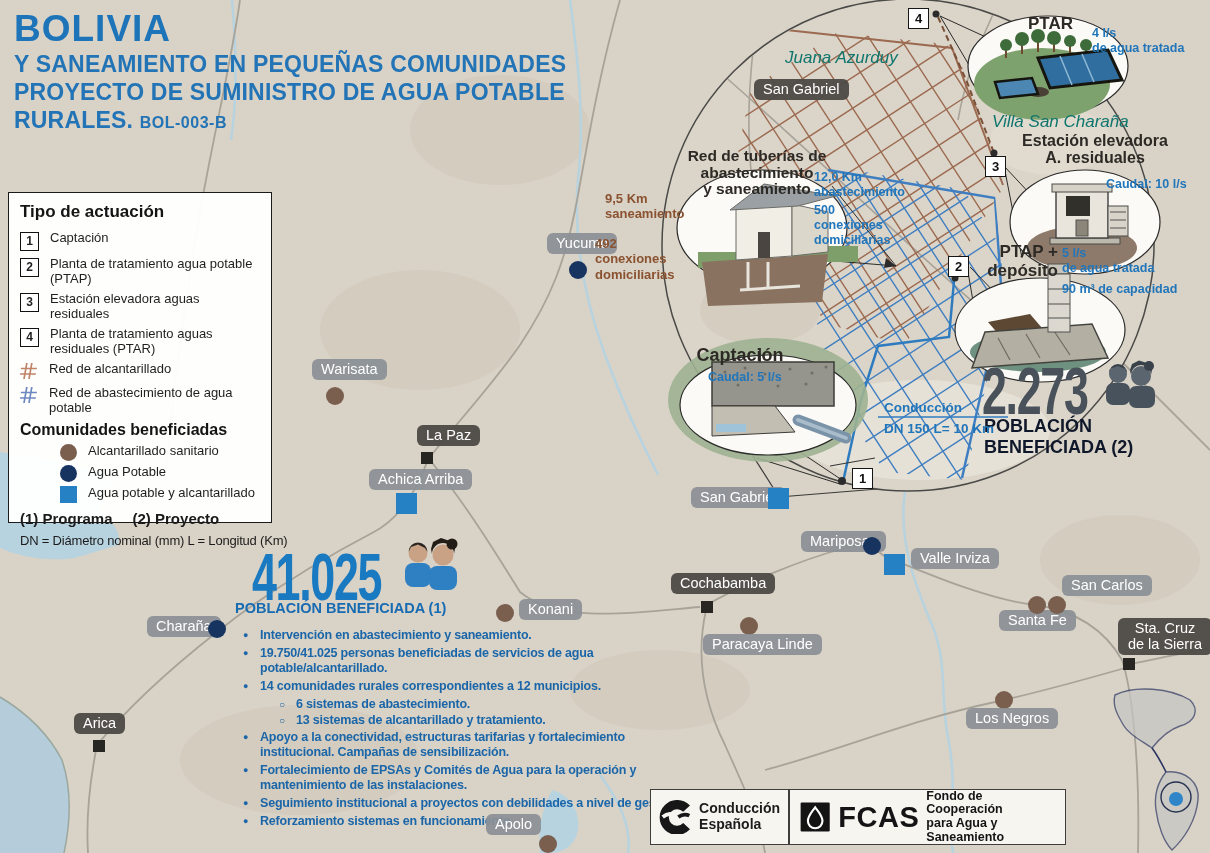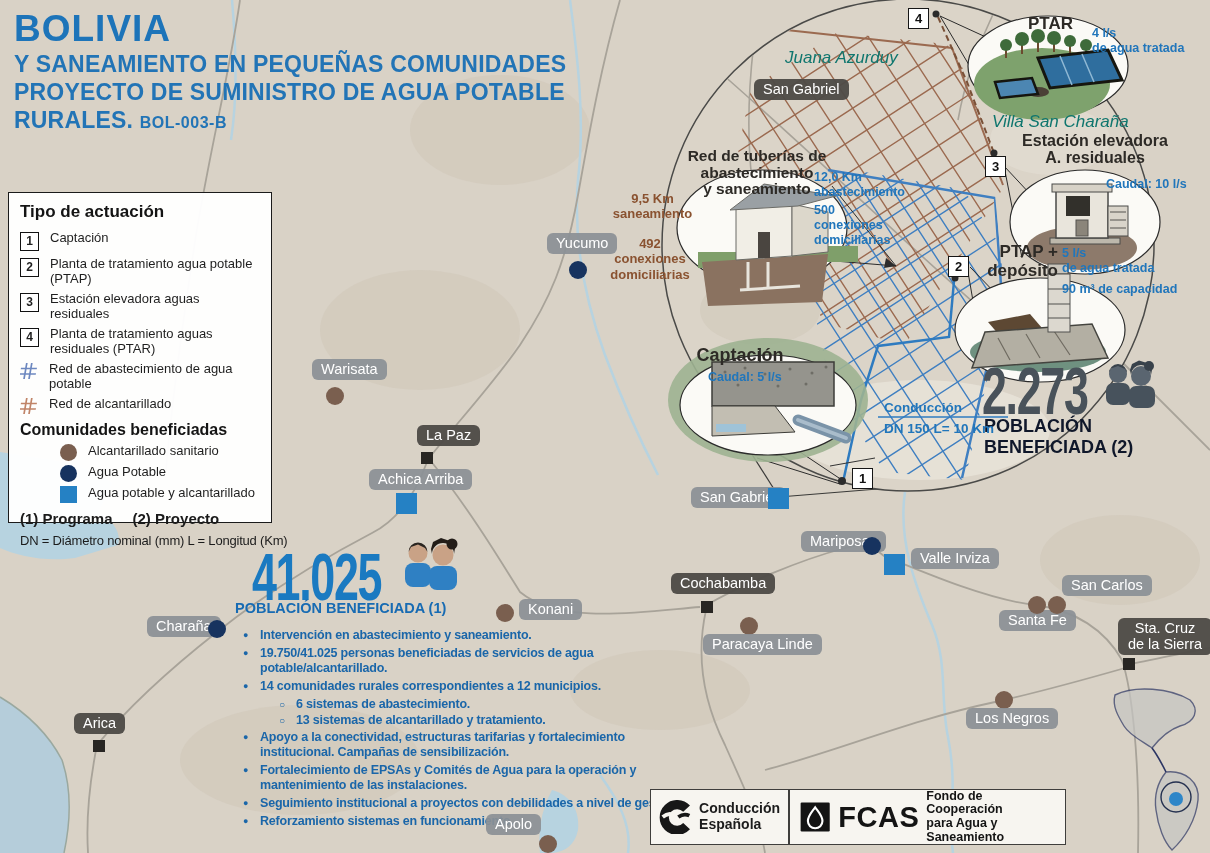--- a/index.html
+++ b/index.html
@@ -39,21 +39,21 @@
   .sqm{position:absolute;}
   .sqm.blue{width:21px;height:21px;background:#2581c4;}
   .sqm.city{width:12px;height:12px;background:#282623;}
   .marker{position:absolute;width:19px;height:19px;background:#fff;border:1.6px solid #161616;color:#111;
           font-weight:700;font-size:13px;display:flex;align-items:center;justify-content:center;z-index:5;}
   .it-place{position:absolute;color:#0f766e;font-style:italic;font-size:17px;white-space:nowrap;}
 
   
   .inset-title{position:absolute;color:#2d2a26;font-weight:700;z-index:4;}
   .blue-stat{position:absolute;color:#2176bb;font-weight:700;font-size:12.5px;line-height:1.2;z-index:4;}
-  .brown-stat{position:absolute;color:#8a5230;font-weight:700;font-size:13px;line-height:1.18;text-align:center;z-index:4;}
+  .brown-stat{position:absolute;color:#8a5230;font-weight:700;font-size:13px;line-height:1.18;text-align:left;z-index:4;}
   .blk{display:block;}
 
   
   .bignum{position:absolute;font-weight:700;transform-origin:left top;letter-spacing:-2px;line-height:1;}
   .bignum.blue{color:#1a7ac1;font-size:66px;transform:scaleX(.68);}
   .bignum.gray{color:#49525a;font-size:66px;transform:scaleX(.68);}
   .poplabel{position:absolute;font-weight:700;}
   .poplabel.blue{color:#176bb3;font-size:14.5px;}
   .poplabel.gray{color:#0f172a;font-size:18px;}
 
@@ -320,33 +320,33 @@
     <div class="lrow">
       <span class="numbox">3</span>
       <span>Estación elevadora aguas residuales</span>
     </div>
     <div class="lrow">
       <span class="numbox">4</span>
       <span>Planta de tratamiento aguas residuales (PTAR)</span>
     </div>
     <div class="lrow">
       <svg class="hashic" width="18" height="18" viewBox="0 0 18 18">
+        <g stroke="#c08468" stroke-width="1.7" transform="skewX(-10)">
+          <path d="M7,1 V17 M12,1 V17 M2,6.5 H18 M2,12 H18"></path>
+        </g>
+      </svg>
+      <span>Red de alcantarillado</span>
+    </div>
+    <div class="lrow">
+      <svg class="hashic" width="18" height="18" viewBox="0 0 18 18">
         <g stroke="#6d88c0" stroke-width="1.7" transform="skewX(-10)">
           <path d="M7,1 V17 M12,1 V17 M2,6.5 H18 M2,12 H18"></path>
         </g>
       </svg>
       <span>Red de abastecimiento de agua potable</span>
-    </div>
-    <div class="lrow">
-      <svg class="hashic" width="18" height="18" viewBox="0 0 18 18">
-        <g stroke="#c08468" stroke-width="1.7" transform="skewX(-10)">
-          <path d="M7,1 V17 M12,1 V17 M2,6.5 H18 M2,12 H18"></path>
-        </g>
-      </svg>
-      <span>Red de alcantarillado</span>
     </div>
     <h3>Comunidades beneficiadas</h3>
     <div class="lrow indent">
       <span class="cdot brown"></span>
       <span>Alcantarillado sanitario</span>
     </div>
     <div class="lrow indent">
       <span class="cdot navy"></span>
       <span>Agua Potable</span>
     </div>

